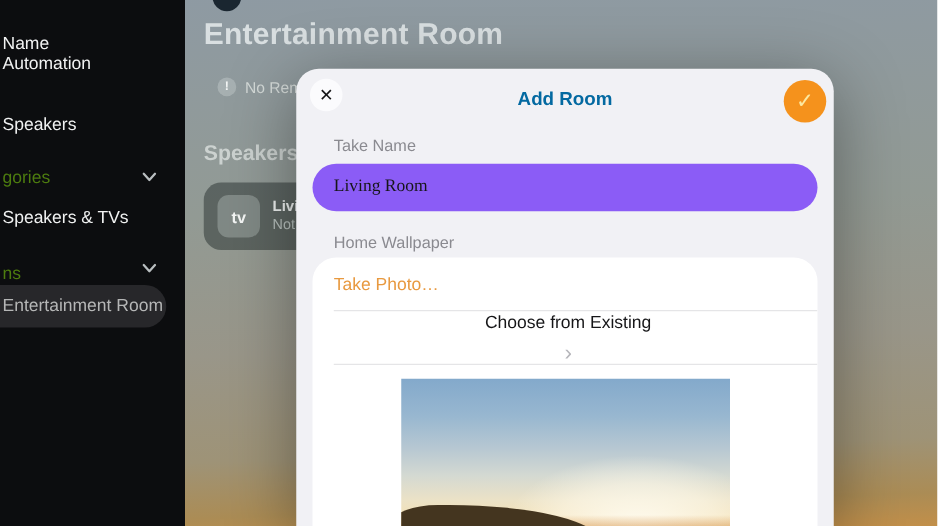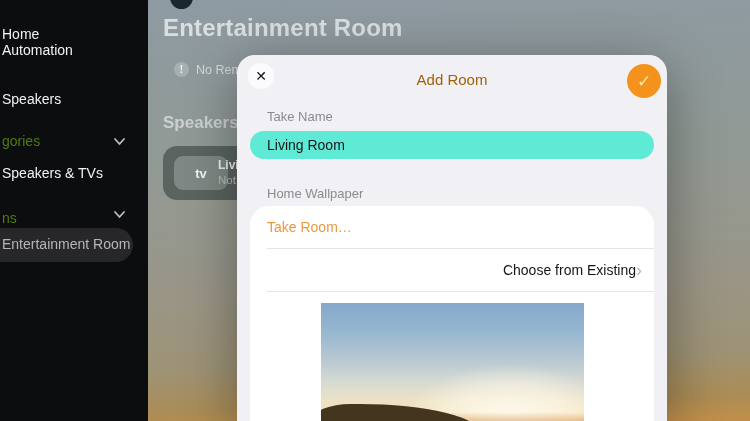--- a/index.html
+++ b/index.html
@@ -10,48 +10,48 @@
   
   .main{position:absolute;left:148px;top:0;right:0;bottom:0;}
   .avatar{position:absolute;left:22px;top:-14px;width:23px;height:23px;border-radius:50%;background:#1a2630;}
   .page-title{position:absolute;left:15px;top:14px;font-size:24px;font-weight:700;color:#d9dfe1;letter-spacing:.2px;white-space:nowrap;}
   .status-row{position:absolute;left:26px;top:62px;display:flex;align-items:center;gap:7px;}
   .status-icon{width:15px;height:15px;border-radius:50%;background:rgba(205,214,212,.38);color:#f2f5f4;
     font-size:10px;font-weight:700;display:flex;align-items:center;justify-content:center;}
   .status-text{font-size:12.5px;color:#d3d9d7;white-space:nowrap;}
   .section-heading{position:absolute;left:15px;top:113px;font-size:17px;font-weight:700;color:#ccd2d0;white-space:nowrap;}
   .tile{position:absolute;left:15px;top:146px;width:135px;height:54px;border-radius:14px;background:rgba(42,52,49,.52);}
-  .tile-icon{position:absolute;left:11px;top:10px;width:54px;height:34px;border-radius:9px;background:rgba(198,208,204,.34);
+  .tile-icon{position:absolute;left:11px;top:10px;width:34px;height:34px;border-radius:9px;background:rgba(198,208,204,.34);
     display:flex;align-items:center;justify-content:center;color:#f4f6f5;font-size:13px;font-weight:700;}
   .tile-name{position:absolute;left:55px;top:12px;font-size:12px;font-weight:700;color:#eef1f0;white-space:nowrap;}
   .tile-status{position:absolute;left:55px;top:28px;font-size:11.5px;color:#b7c0bd;white-space:nowrap;}
 
   
   .sidebar{position:absolute;left:0;top:0;width:148px;height:421px;background:#0c0d0f;}
   .side-item{position:absolute;left:2px;font-size:14px;color:#f1f2f2;white-space:nowrap;}
   .side-item.muted{color:#4d7c0f;}
   .side-chevron{position:absolute;left:112px;width:15px;height:15px;}
   .selected-pill{position:absolute;left:-20px;top:228px;width:153px;height:34px;border-radius:17px;background:#27272a;}
   .selected-pill .lbl{position:absolute;left:22px;top:8px;font-size:14px;color:#b5b6b6;white-space:nowrap;}
 
   
   .modal{position:absolute;left:237px;top:55px;width:430px;height:366px;background:#f1f1f5;
     border-radius:18px 18px 0 0;box-shadow:0 12px 55px rgba(0,0,0,.38);overflow:hidden;}
   .close-btn{position:absolute;left:11px;top:8px;width:26px;height:26px;border-radius:50%;background:#fbfbfd;
     display:flex;align-items:center;justify-content:center;font-size:14px;color:#141416;cursor:pointer;}
-  .modal-title{position:absolute;left:0;right:0;top:16px;text-align:center;font-size:15px;font-weight:400;color:#a16207;}
+  .modal-title{position:absolute;left:0;right:0;top:16px;text-align:center;font-size:15px;font-weight:700;color:#0369a1;}
   .confirm-btn{position:absolute;right:6px;top:9px;width:34px;height:34px;border-radius:50%;background:#f5921c;
     display:flex;align-items:center;justify-content:center;font-size:17px;font-weight:700;color:#fce9a2;cursor:pointer;}
   .field-label{position:absolute;left:30px;font-size:13px;color:#8a8a90;}
-  .room-name-input{position:absolute;left:13px;top:76px;width:404px;height:28px;border:none;outline:none;
-    border-radius:19px;background:#5eead4;font-family:Liberation Sans, sans-serif;font-size:14px;color:#161618;padding:0 0 0 17px;box-sizing:border-box;}
+  .room-name-input{position:absolute;left:13px;top:76px;width:404px;height:38px;border:none;outline:none;
+    border-radius:19px;background:#8b5cf6;font-family:Liberation Serif, serif;font-size:14px;color:#161618;padding:0 0 0 17px;box-sizing:border-box;}
   .card{position:absolute;left:13px;top:151px;width:404px;height:220px;background:#ffffff;border-radius:19px 19px 0 0;overflow:hidden;}
   .card-row{height:42px;display:flex;align-items:center;padding:0 12px 0 17px;font-size:14px;}
   .row-take-photo{color:#e8993f;cursor:pointer;}
-  .row-choose{color:#161618;cursor:pointer;justify-content:flex-end;}
+  .row-choose{color:#161618;cursor:pointer;justify-content:space-between;flex-direction:column;}
   .row-chevron{color:#b6b6bb;font-size:18px;line-height:1;}
   .divider{height:1px;background:#e5e5e7;margin-left:17px;}
   .wallpaper{position:relative;width:263px;height:125px;margin:11px auto 0;overflow:hidden;
     background:
       radial-gradient(ellipse 150px 85px at 72% 98%, rgba(255,253,244,.98) 0%, rgba(255,250,235,.55) 45%, rgba(255,250,235,0) 72%),
       linear-gradient(to bottom,#83a9cb 0%,#98b7d0 24%,#b6c7d2 44%,#d4d9d2 62%,#ece2c6 78%,#f3e0b4 90%,#ecce9b 100%);}
   .wp-glow{position:absolute;left:0;right:0;bottom:0;height:16px;
     background:linear-gradient(to top, rgba(210,140,62,.8), rgba(210,140,62,0));}
   .wp-hill{position:absolute;left:-8px;bottom:-6px;width:64%;height:30px;background:#44351f;
     border-radius:40% 130% 0 0 / 90% 180% 0 0;}
@@ -70,21 +70,21 @@
     </div>
     <div class="section-heading">Speakers &amp;</div>
     <div class="tile">
       <div class="tile-icon">tv</div>
       <div class="tile-name">Living</div>
       <div class="tile-status">Not R</div>
     </div>
   </div>
 
   <div class="sidebar">
-    <div class="side-item" style="top:26px">Home</div>
+    <div class="side-item" style="top:26px">Name</div>
     <div class="side-item" style="top:42px">Automation</div>
     <div class="side-item" style="top:91px">Speakers</div>
 
     <div class="side-item muted" style="top:133px">gories</div>
     <svg class="side-chevron" style="top:134px" viewBox="0 0 15 15">
       <polyline points="3,5 7.5,10 12,5" fill="none" stroke="#b9bec0" stroke-width="1.8" stroke-linecap="round" stroke-linejoin="round"></polyline>
     </svg>
 
     <div class="side-item" style="top:165px">Speakers &amp; TVs</div>
 
@@ -102,21 +102,21 @@
     <div class="close-btn">✕</div>
     <div class="modal-title">Add Room</div>
     <div class="confirm-btn">✓</div>
 
     <div class="field-label" style="top:54px">Take Name</div>
     <input class="room-name-input" type="text" value="Living Room" style="">
 
     <div class="field-label" style="top:131px">Home Wallpaper</div>
 
     <div class="card">
-      <div class="card-row row-take-photo">Take Room…</div>
+      <div class="card-row row-take-photo">Take Photo…</div>
       <div class="divider"></div>
       <div class="card-row row-choose">
         <span>Choose from Existing</span>
         <span class="row-chevron">›</span>
       </div>
       <div class="divider"></div>
       <div class="wallpaper">
         <div class="wp-glow"></div>
         <div class="wp-hill"></div>
       </div>

